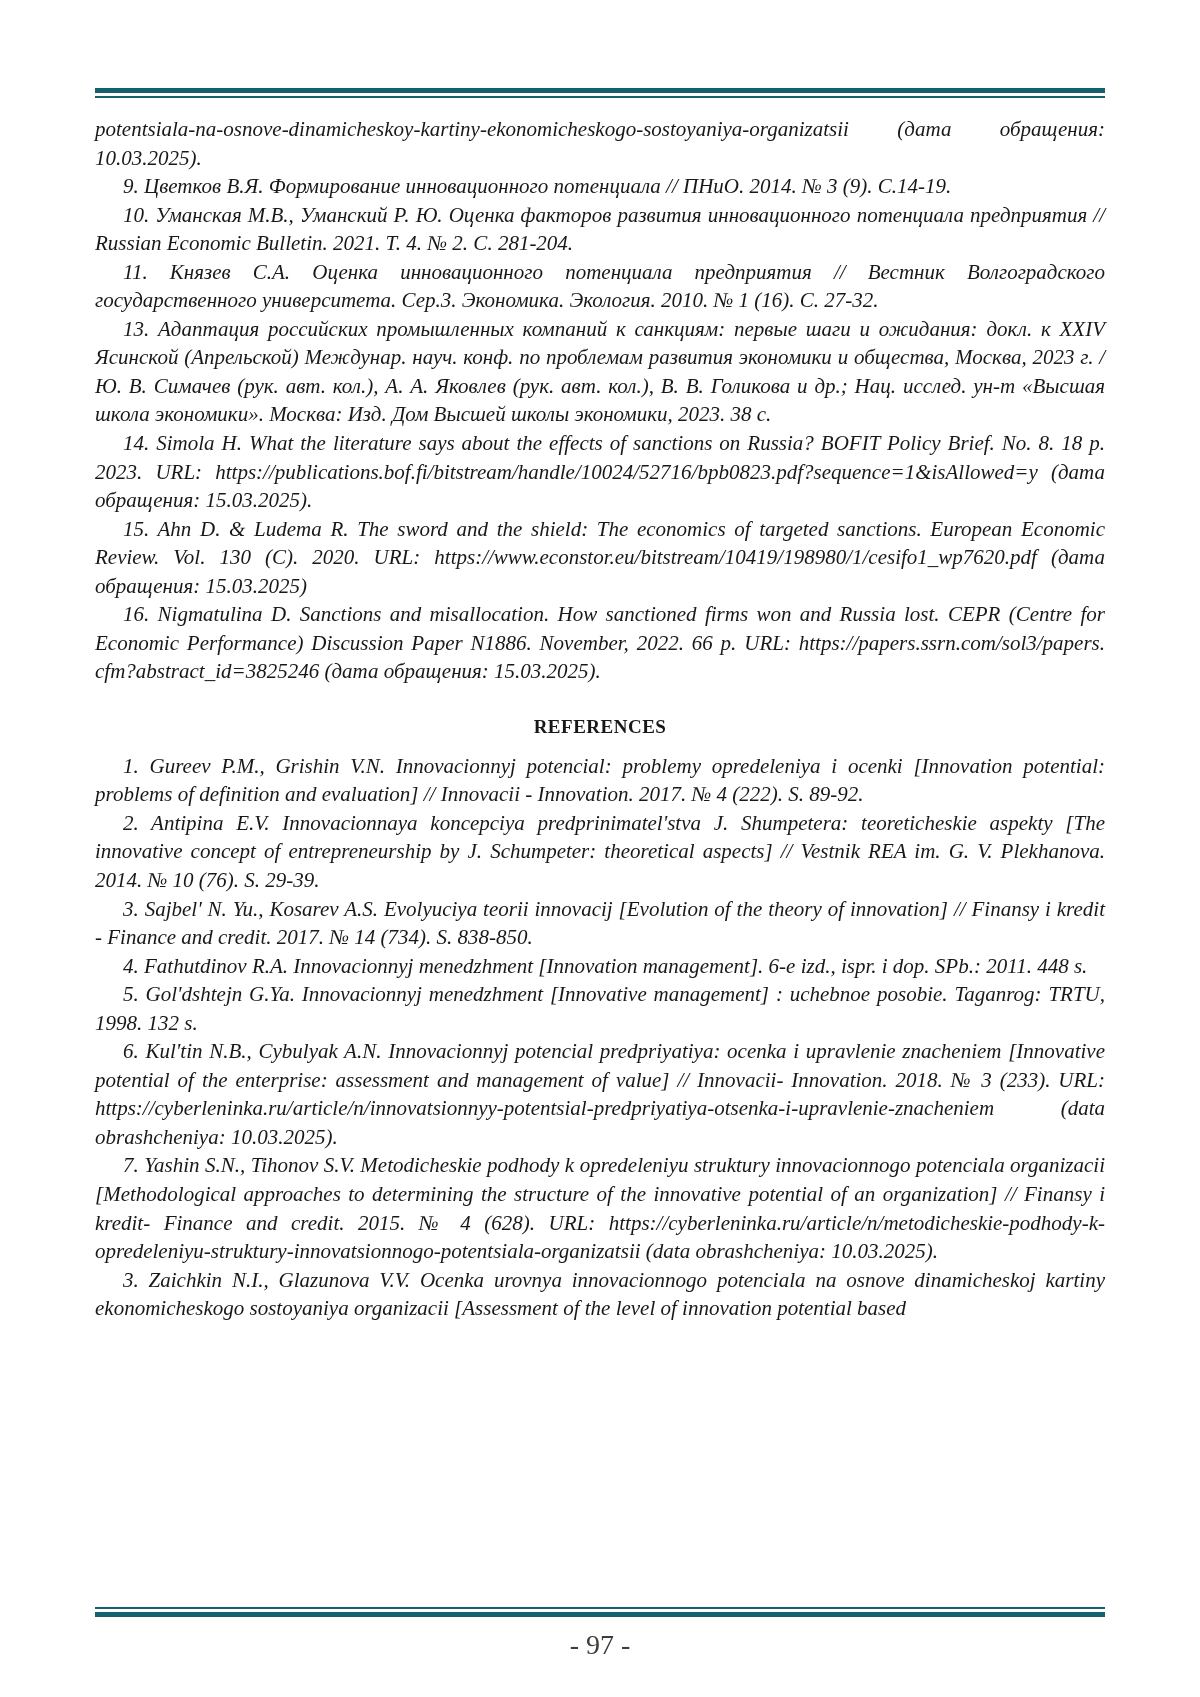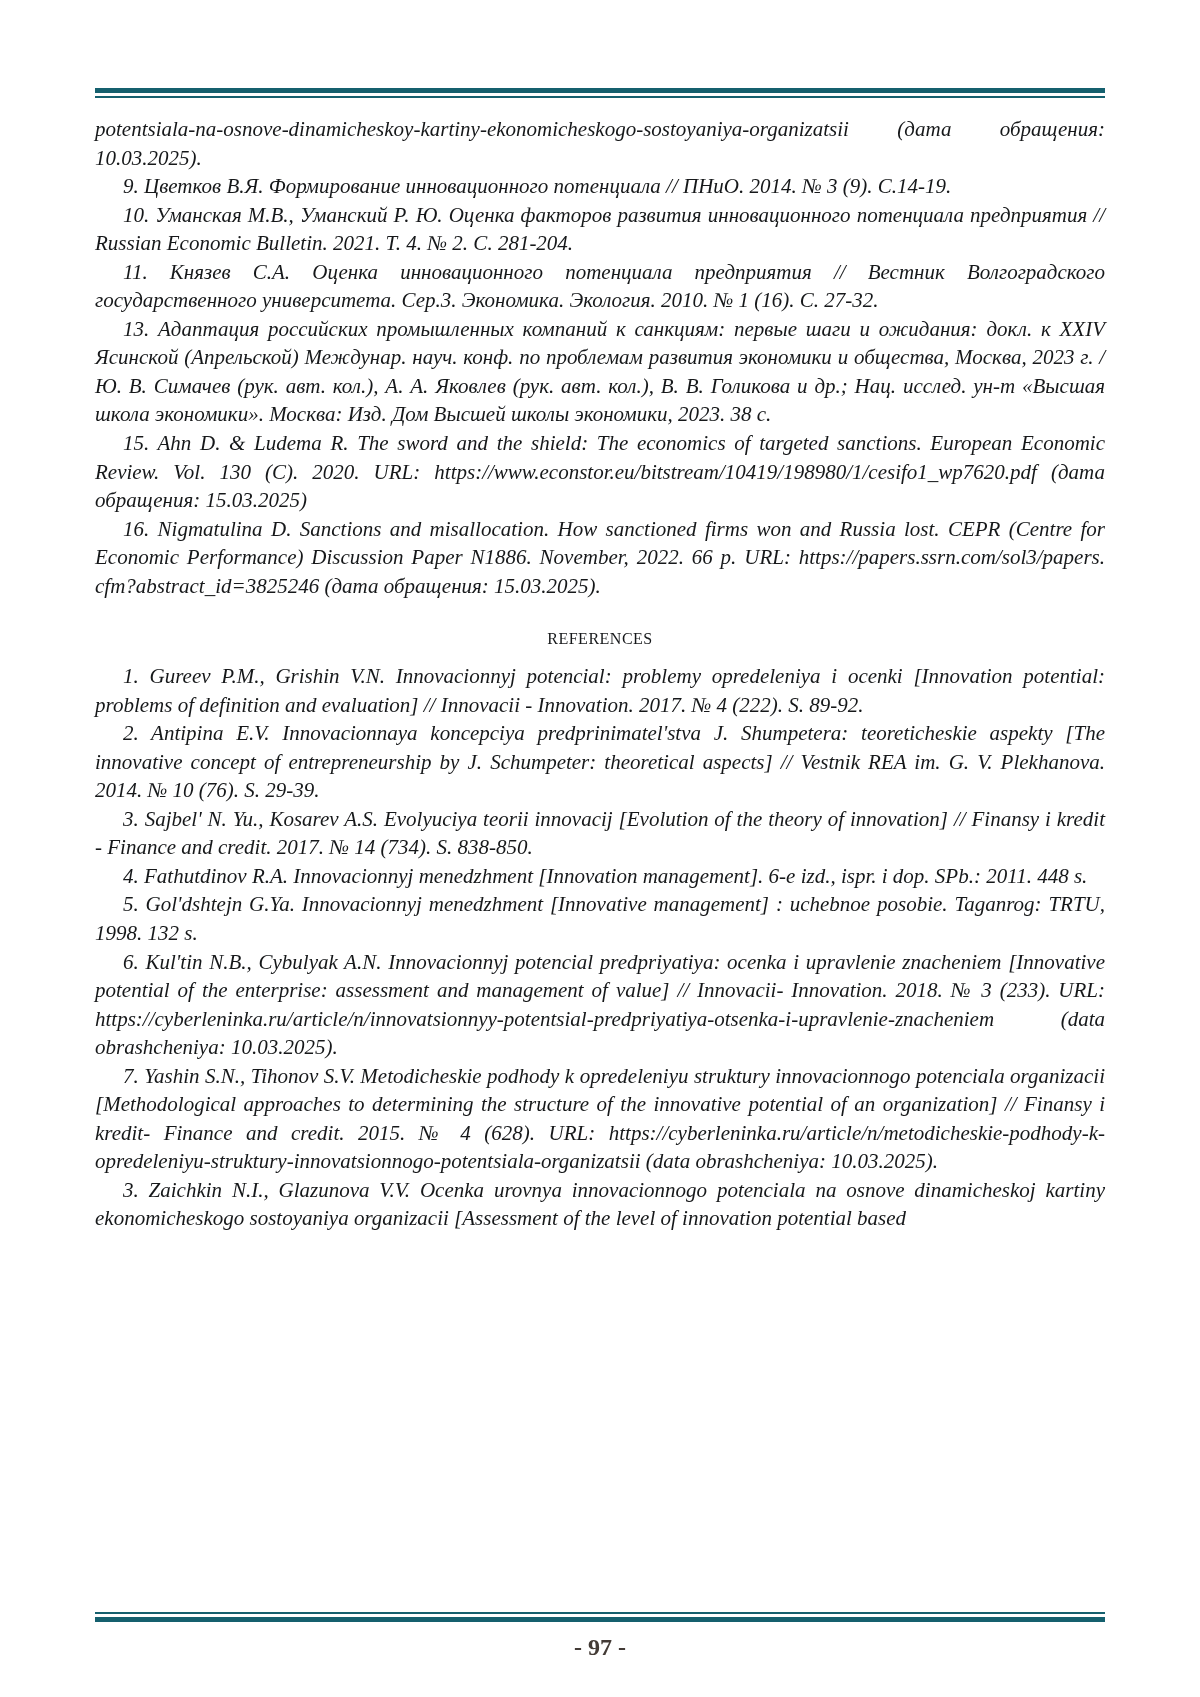--- a/index.html
+++ b/index.html
@@ -44,51 +44,52 @@
   }
   .content p {
     margin: 0;
     overflow-wrap: break-word;
   }
   .content p.indent {
     text-indent: 28px;
   }
   .refs-heading {
     font-style: normal;
-    font-weight: normal;
-    font-size: 16px;
+    font-weight: bold;
+    font-size: 19px;
     text-align: center;
     margin: 28px 0 12px 0;
     letter-spacing: 0.5px;
   }
   .page-number {
     text-align: center;
     font-style: normal;
-    font-weight: bold;
-    font-size: 24px;
+    font-weight: normal;
+    font-size: 28px;
     margin-top: 12px;
     color: var(--page-number-color, #3f3a38);
   }
 </style>
 </head>
 <body>
 
 <div class="page">
 
   <div class="rule rule-top">
     <div class="bar-thick"></div>
     <div class="bar-thin"></div>
   </div>
 
   <div class="content">
     <p>potentsiala-na-osnove-dinamicheskoy-kartiny-ekonomicheskogo-sostoyaniya-organizatsii (дата обращения: 10.03.2025).</p>
     <p class="indent">9. Цветков В.Я. Формирование инновационного потенциала // ПНиО. 2014. № 3 (9). С.14-19.</p>
     <p class="indent">10. Уманская М.В., Уманский Р. Ю. Оценка факторов развития инновационного потенциала предприятия // Russian Economic Bulletin. 2021. Т. 4. № 2. С. 281-204.</p>
     <p class="indent">11. Князев С.А. Оценка инновационного потенциала предприятия // Вестник Волгоградского государственного университета. Сер.3. Экономика. Экология.  2010. № 1 (16). С. 27-32.</p>
     <p class="indent">13. Адаптация российских промышленных компаний к санкциям: первые шаги и ожидания: докл. к XXIV Ясинской (Апрельской) Междунар. науч. конф. по проблемам развития экономики и общества, Москва, 2023 г. / Ю. В. Симачев (рук. авт. кол.), А. А. Яковлев (рук. авт. кол.), В. В. Голикова и др.; Нац. исслед. ун-т «Высшая школа экономики». Москва: Изд. Дом Высшей школы экономики, 2023. 38 с.</p>
+    <p class="indent">14. Simola H. What the literature says about the effects of sanctions on Russia? BOFIT Policy Brief. No. 8. 18 p. 2023. URL: https://publications.bof.fi/bitstream/handle/10024/52716/bpb0823.pdf?sequence=1&amp;isAllowed=y (дата обращения: 15.03.2025).</p>
     <p class="indent">15. Ahn D. &amp; Ludema R. The sword and the shield: The economics of targeted sanctions. European Economic Review. Vol. 130 (C). 2020. URL: https://www.econstor.eu/bitstream/10419/198980/1/cesifo1_wp7620.pdf (дата обращения: 15.03.2025)</p>
     <p class="indent">16. Nigmatulina D. Sanctions and misallocation. How sanctioned firms won and Russia lost. CEPR (Centre for Economic Performance) Discussion Paper N1886. November, 2022. 66 p. URL: https://papers.ssrn.com/sol3/papers. cfm?abstract_id=3825246 (дата обращения: 15.03.2025).</p>
 
     <h2 class="refs-heading">REFERENCES</h2>
 
     <p class="indent">1. Gureev P.M., Grishin V.N. Innovacionnyj potencial: problemy opredeleniya i ocenki [Innovation potential: problems of definition and evaluation] // Innovacii - Innovation. 2017. № 4 (222). S. 89-92.</p>
     <p class="indent">2. Antipina E.V. Innovacionnaya koncepciya predprinimatel'stva J. Shumpetera: teoreticheskie aspekty [The innovative concept of entrepreneurship by J. Schumpeter: theoretical aspects] // Vestnik REA im. G. V. Plekhanova. 2014. № 10 (76). S. 29-39.</p>
     <p class="indent">3. Sajbel' N. Yu., Kosarev A.S. Evolyuciya teorii innovacij [Evolution of the theory of innovation] // Finansy i kredit - Finance and credit. 2017. № 14 (734). S. 838-850.</p>
     <p class="indent">4. Fathutdinov R.A. Innovacionnyj menedzhment [Innovation management]. 6-e izd., ispr. i dop. SPb.: 2011. 448 s.</p>
     <p class="indent">5. Gol'dshtejn G.Ya. Innovacionnyj menedzhment [Innovative management] : uchebnoe posobie. Taganrog: TRTU, 1998. 132 s.</p>

